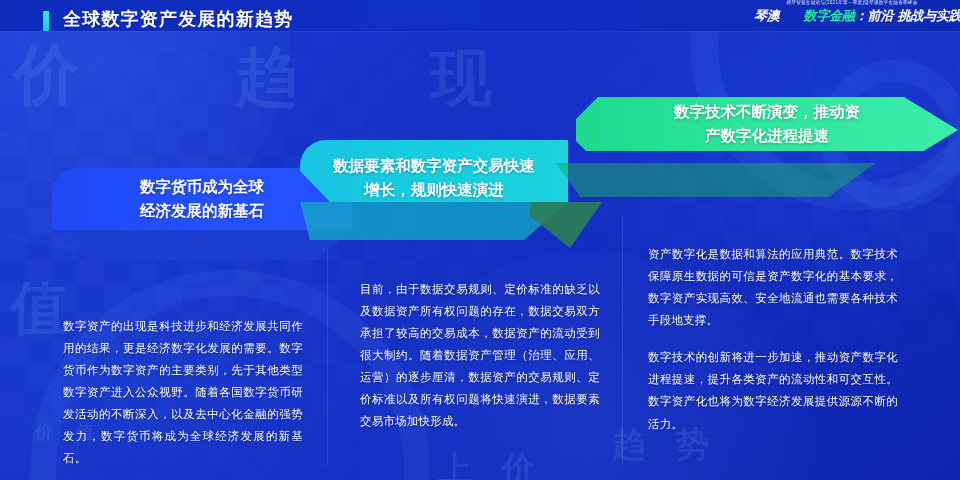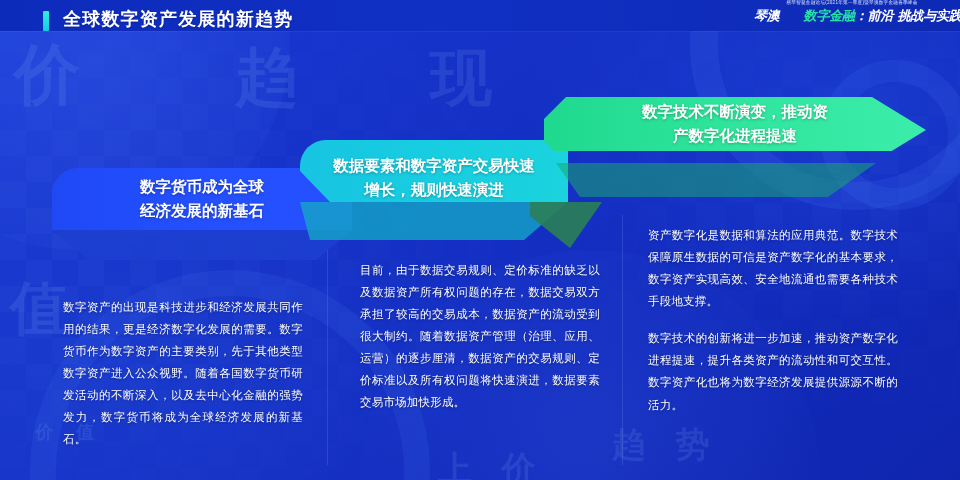--- a/index.html
+++ b/index.html
@@ -146,39 +146,40 @@
   }
   
   .wedge-2b{
     left:530px; top:202px; width:72px; height:46px;
     background:#2a7f56; opacity:.9;
     clip-path:polygon(0 0, 72px 0, 40px 46px, 0 14px);
   }
 
   
   .arrow-3{
-    left:544px; top:97px; width:382px; height:54px;
+    left:576px; top:97px; width:382px; height:54px;
     background:linear-gradient(90deg,#1fd98f 0%, #2ee49b 45%, #3bedaa 100%);
     clip-path:polygon(0 22px, 22px 0, 328px 0, 382px 33px, 328px 66px, 22px 66px, 0 44px);
   }
   .wedge-3{
     left:556px; top:163px; width:320px; height:34px;
     background:#1aa86f; opacity:.55;
     clip-path:polygon(0 0, 320px 0, 272px 34px, 24px 34px);
   }
 
   
   .columns{ position:absolute; inset:0; z-index:12; }
   .col{
     position:absolute;
     color:#ffffff; font-size:11.5px; line-height:1.92;
-    font-family:Liberation Sans, sans-serif;
+    font-family:Liberation Mono, monospace;
     text-align:justify; text-justify:inter-character;
     text-shadow:0 1px 2px rgba(8,24,90,.55);
     letter-spacing:.2px;
+    margin-top:20px;
   }
   .col p + p { margin-top:15px; }
   .col-1{ left:63px;  top:296px; width:240px; }
   .col-2{ left:360px; top:259px; width:240px; }
   .col-3{ left:648px; top:224px; width:250px; }
 
   
   .sep{ position:absolute; width:1px; background:rgba(140,180,255,.18); z-index:11; }
   .sep-1{ left:327px; top:250px; height:215px; }
   .sep-2{ left:622px; top:215px; height:250px; }

